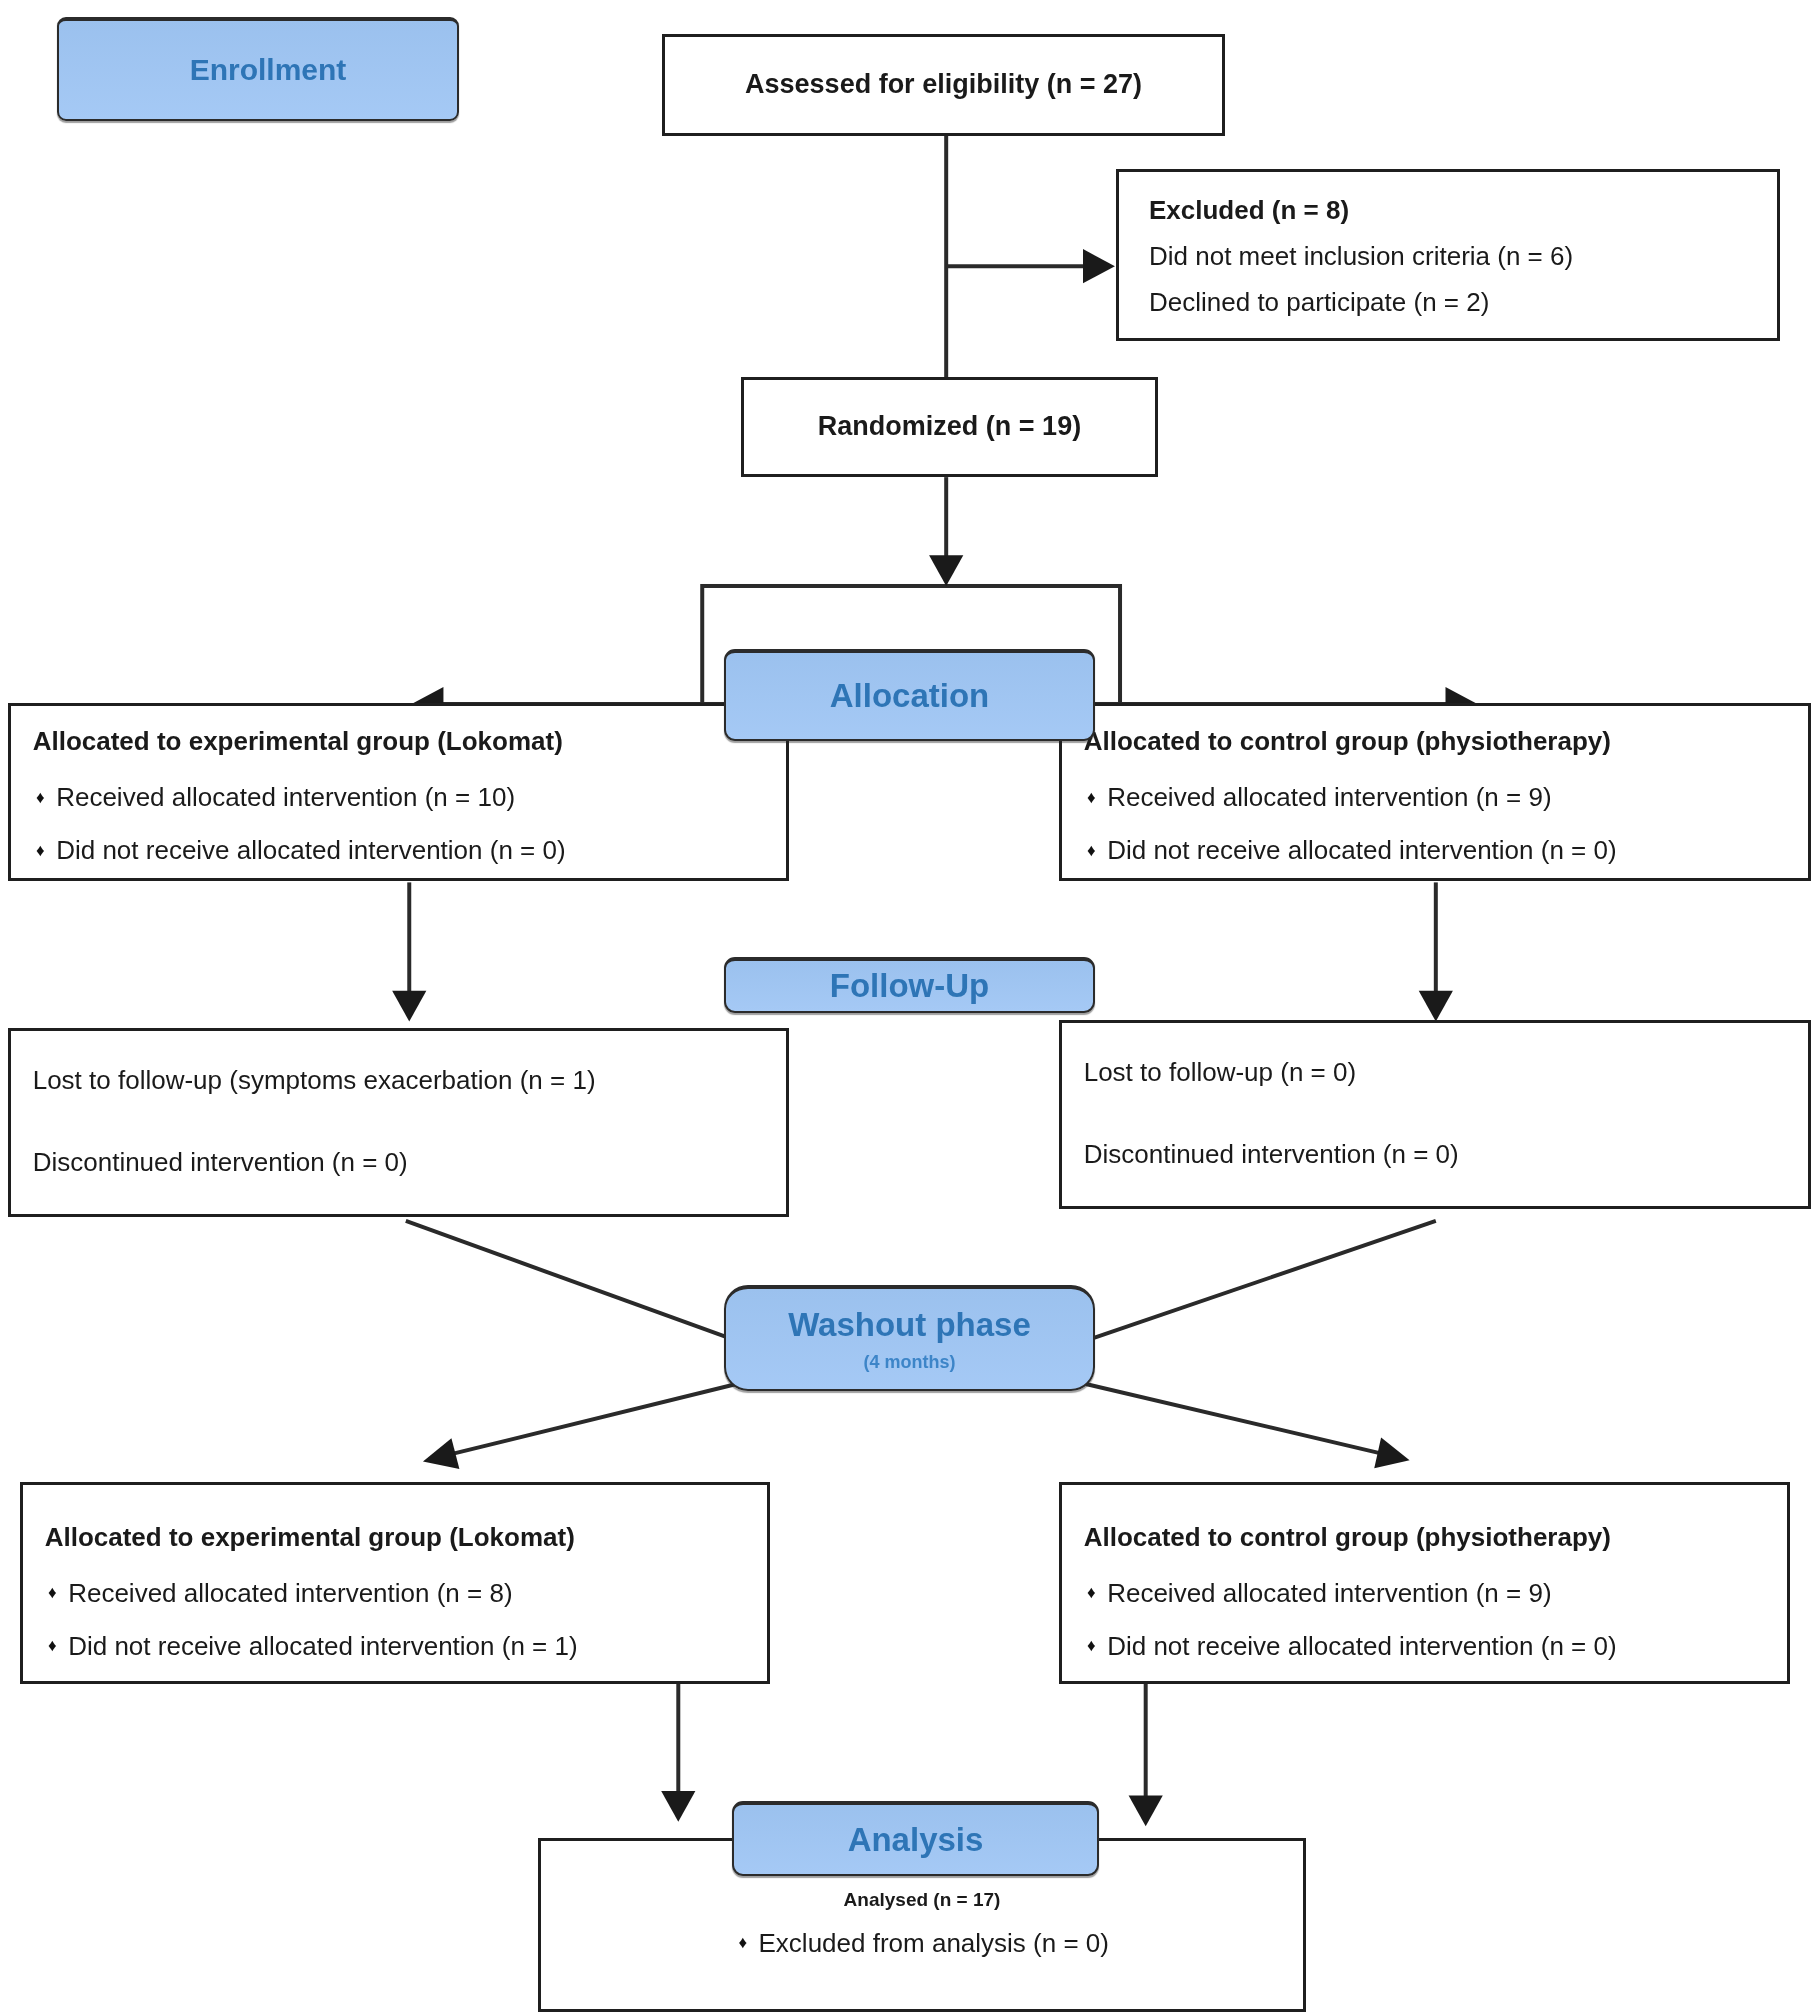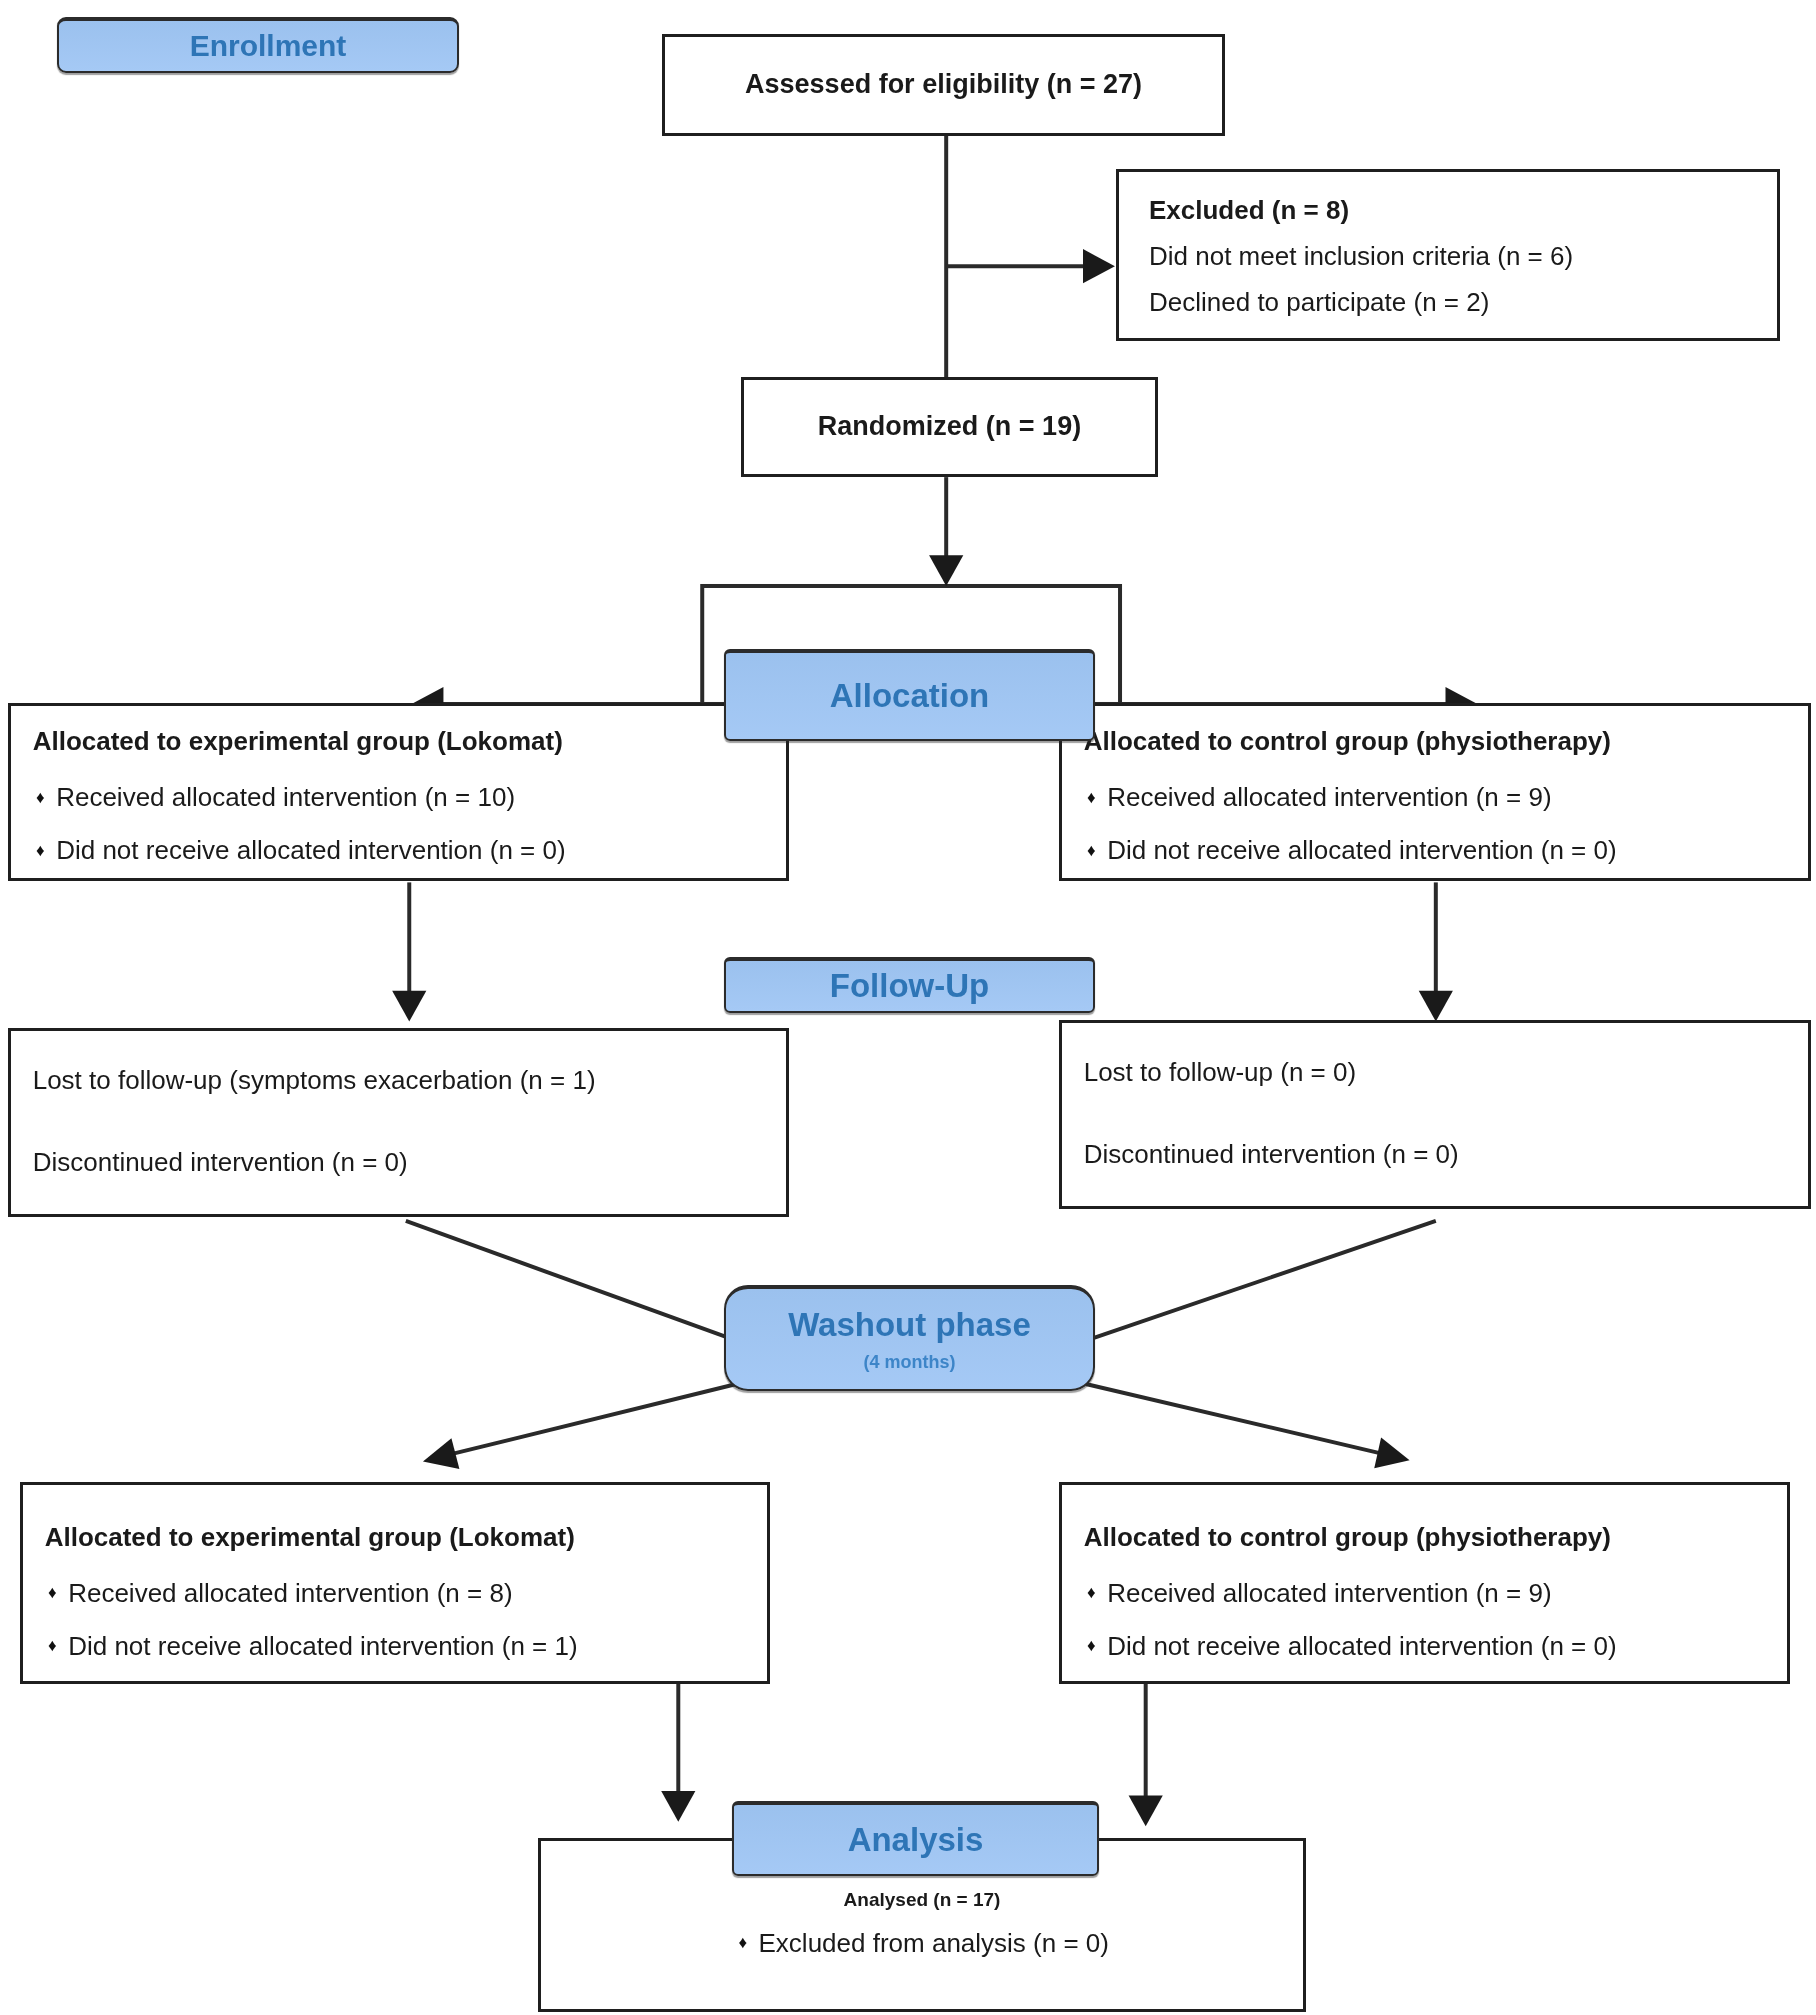--- a/index.html
+++ b/index.html
@@ -9,21 +9,21 @@
   }
   #connectors{position:absolute;left:0;top:0;z-index:1;}
   .wbox{
     position:absolute;background:#ffffff;border:3.4px solid #1f1f1f;z-index:2;
     box-sizing:border-box;font-size:26px;line-height:1.25;
   }
   .wbox.centered{display:flex;flex-direction:column;align-items:center;justify-content:center;text-align:center;}
   .stage{
     position:absolute;z-index:3;box-sizing:border-box;
     background:linear-gradient(180deg,#9bc1ee 0%,#a5c9f5 100%);
-    border:2.9px solid #2b2b2b;border-top-width:4px;border-radius:6px;
+    border:2.9px solid #2b2b2b;border-top-width:4px;border-radius:11px;
     display:flex;flex-direction:column;align-items:center;justify-content:center;
     color:#2e75b6;font-weight:bold;font-size:33px;
     box-shadow:0 1.7px 1.1px rgba(40,40,40,0.45);
   }
   .stage .sub{font-size:18px;font-weight:bold;color:#3d85c8;margin-top:8px;}
   .b{font-weight:bold;}
   .pad-left{padding:19.4px 17px 0 21.7px;}
   .title-row{font-weight:bold;margin-bottom:23px;white-space:nowrap;}
   .bullet-row{display:flex;align-items:center;margin-top:20.5px;white-space:nowrap;}
   .bullet-row:first-of-type{margin-top:0;}
@@ -73,21 +73,21 @@
       <polygon points="2592,1235 2536,1205 2536,1265"></polygon>
       <polygon points="718,1792 688,1738 748,1738"></polygon>
       <polygon points="2519,1792 2489,1738 2549,1738"></polygon>
       <polygon points="742,2564 792,2523 806,2577"></polygon>
       <polygon points="2473,2562 2411,2576 2423,2522"></polygon>
       <polygon points="1190,3196 1160,3142 1220,3142"></polygon>
       <polygon points="2010,3204 1980,3150 2040,3150"></polygon>
     </g>
   </svg>
 
-  <div class="stage" style="left:57px;top:17px;width:402px;height:56px;border-radius:9px;font-size:30px;padding-left:20px;">
+  <div class="stage" style="left:57px;top:17px;width:402px;height:104px;border-radius:9px;font-size:30px;padding-left:20px;">
     <span>Enrollment</span>
   </div>
 
   <div class="stage" style="left:724px;top:649px;width:371px;height:92px;">
     <span>Allocation</span>
   </div>
 
   <div class="stage" style="left:724px;top:957px;width:371px;height:56px;">
     <span>Follow-Up</span>
   </div>

